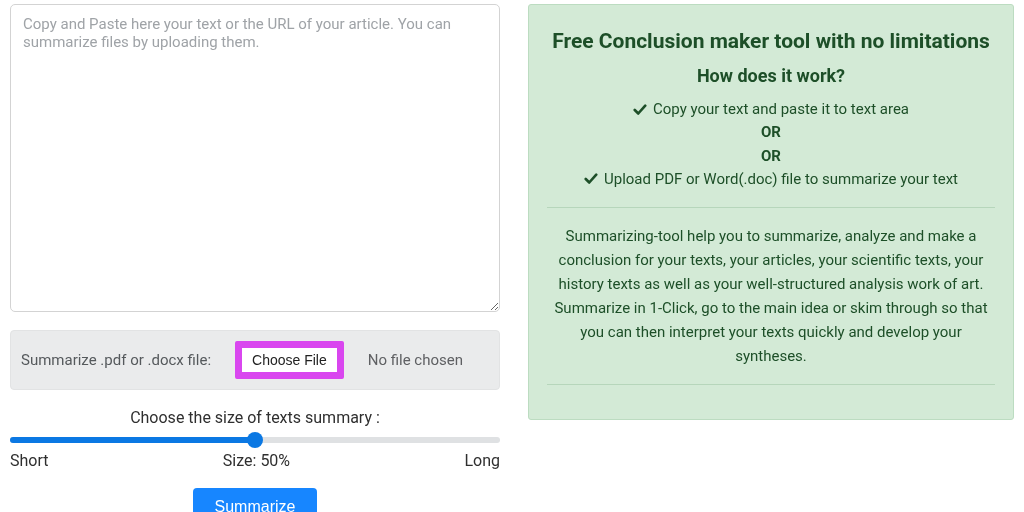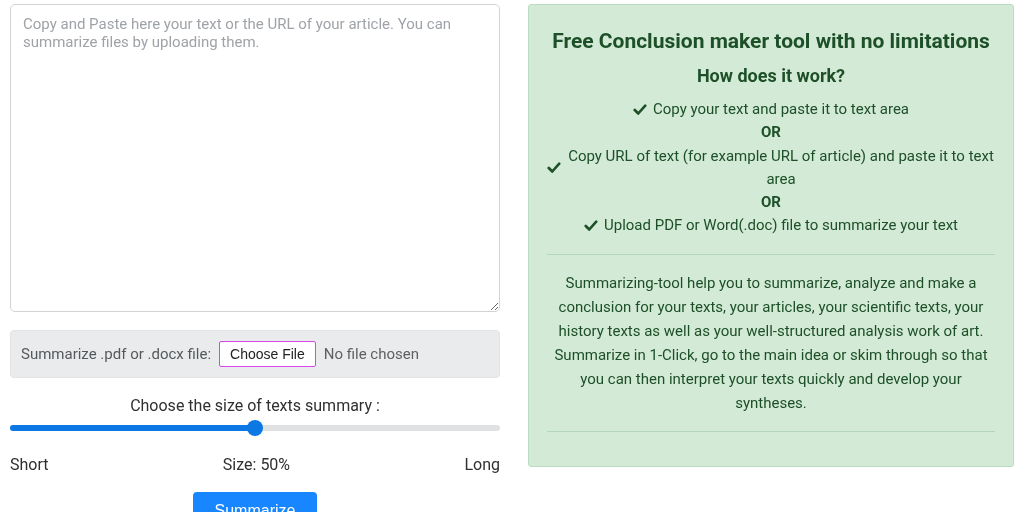--- a/index.html
+++ b/index.html
@@ -31,27 +31,27 @@
   }
   textarea.main-input::placeholder { color: #9fa3a7; }
   .upload-bar {
     margin-top: 14px;
     background: #eaebec;
     border: 1px solid #e2e3e4;
     border-radius: 4px;
     padding: 10px 10px;
     display: flex;
     align-items: center;
-    gap: 8px;
+    gap: 24px;
     font-size: 15px;
     color: #55595c;
   }
   .choose-file-btn {
     background: #ffffff;
-    border: 1px solid #d946ef;
+    border: 7px solid #d946ef;
     border-radius: 2px;
     padding: 4px 10px;
     font-size: 14px;
     color: #222;
     cursor: pointer;
   }
   .no-file { color: #5f6063; font-size: 15px; }
   .size-caption {
     text-align: center;
     margin-top: 18px;
@@ -81,21 +81,21 @@
     width: 16px;
     height: 16px;
     background: #0b78e3;
     border-radius: 50%;
     cursor: pointer;
   }
   .slider-labels {
     display: flex;
     justify-content: space-between;
     align-items: baseline;
-    margin-top: 24px;
+    margin-top: 8px;
     font-size: 16px;
     color: #2f2f2f;
   }
   .slider-center { flex: 1; text-align: center; }
   .summarize-btn {
     display: block;
     margin: 18px auto 0;
     background: #1786ff;
     color: #ffffff;
     border: none;
@@ -193,26 +193,20 @@
     <h3>How does it work?</h3>
 
     <div class="step-line">
       <svg class="check-icon" viewBox="0 0 16 16">
           <path d="M2 8 L6 12 L14 3"></path>
         </svg>
       <span>Copy your text and paste it to text area</span>
     </div>
     <div class="or-line">OR</div>
 
-    <div class="step-line">
-      <svg class="check-icon" viewBox="0 0 16 16">
-          <path d="M2 8 L6 12 L14 3"></path>
-        </svg>
-      <span>Copy URL of text (for example URL of article) and paste it to text area</span>
-    </div>
     <div class="or-line">OR</div>
 
     <div class="step-line">
       <svg class="check-icon" viewBox="0 0 16 16">
           <path d="M2 8 L6 12 L14 3"></path>
         </svg>
       <span>Upload PDF or Word(.doc) file to summarize your text</span>
     </div>
 
     <hr class="sep">

